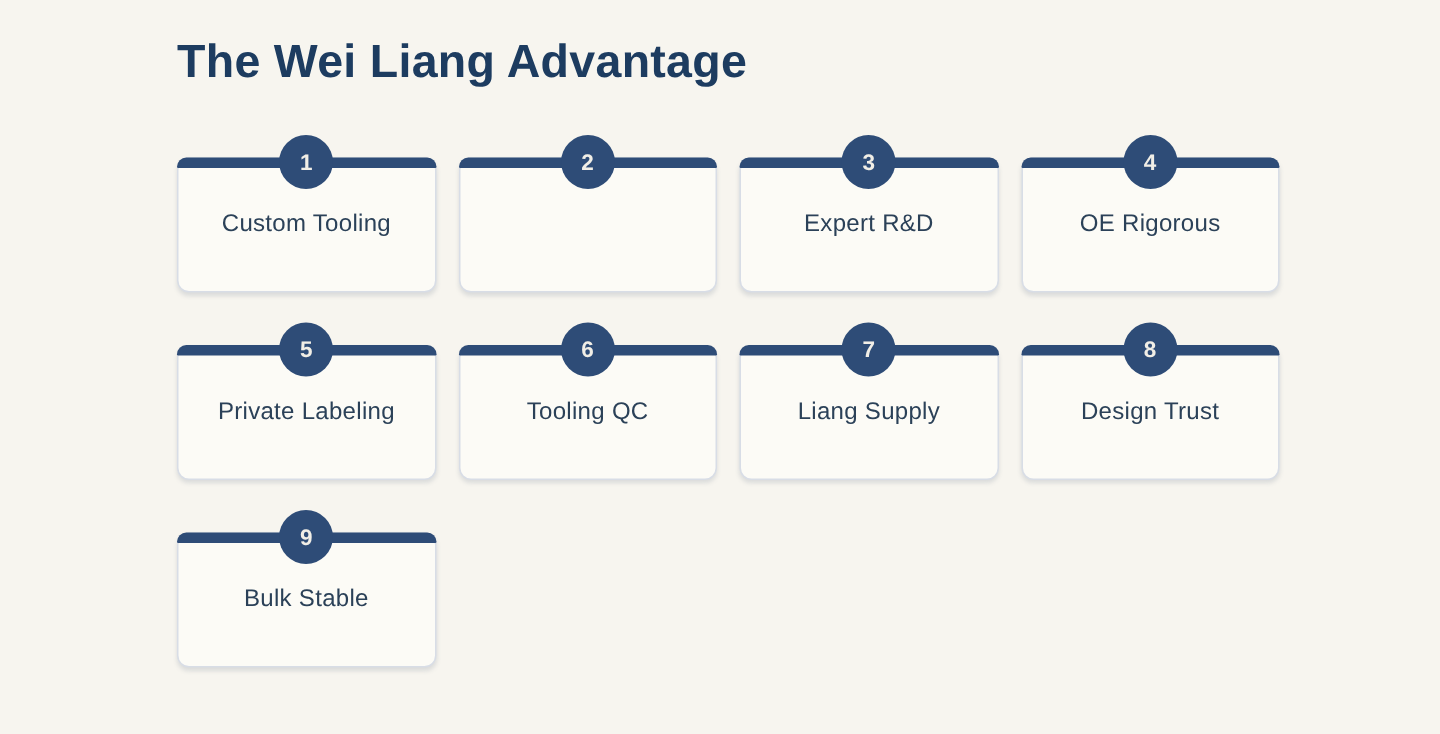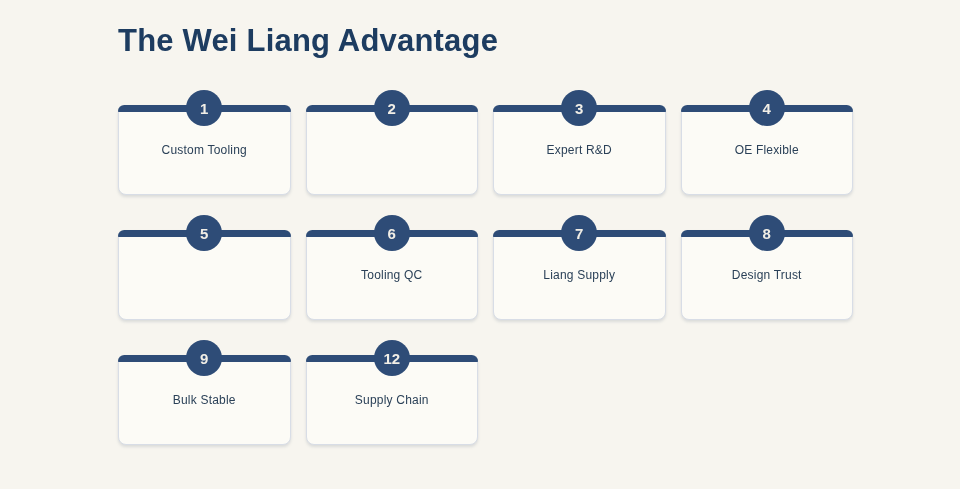--- a/index.html
+++ b/index.html
@@ -70,21 +70,21 @@
     background: var(--accent-navy);
     color: var(--badge-text);
     font-size: 15px;
     font-weight: bold;
     display: flex;
     align-items: center;
     justify-content: center;
     z-index: 2;
   }
   .label {
-    font-size: 12px;
+    font-size: 16px;
     letter-spacing: 0.2px;
     color: var(--label-text);
   }
 </style>
 </head>
 <body>
 
 <main>
   <h1>The Wei Liang Advantage</h1>
   <div class="grid" id="grid">
@@ -98,25 +98,26 @@
         <div class="badge">2</div>
       </div>
       <div class="card">
         <div class="bar"></div>
         <div class="badge">3</div>
         <div class="label">Expert R&amp;D</div>
       </div>
       <div class="card">
         <div class="bar"></div>
         <div class="badge">4</div>
-        <div class="label">OE Flexible</div>
+        <div class="label">OE Rigorous</div>
       </div>
       <div class="card">
         <div class="bar"></div>
         <div class="badge">5</div>
+        <div class="label">Private Labeling</div>
       </div>
       <div class="card">
         <div class="bar"></div>
         <div class="badge">6</div>
         <div class="label">Tooling QC</div>
       </div>
       <div class="card">
         <div class="bar"></div>
         <div class="badge">7</div>
         <div class="label">Liang Supply</div>
@@ -124,19 +125,14 @@
       <div class="card">
         <div class="bar"></div>
         <div class="badge">8</div>
         <div class="label">Design Trust</div>
       </div>
       <div class="card">
         <div class="bar"></div>
         <div class="badge">9</div>
         <div class="label">Bulk Stable</div>
       </div>
-      <div class="card">
-        <div class="bar"></div>
-        <div class="badge">12</div>
-        <div class="label">Supply Chain</div>
-      </div>
     </div>
 </main>
 
 </body></html>

